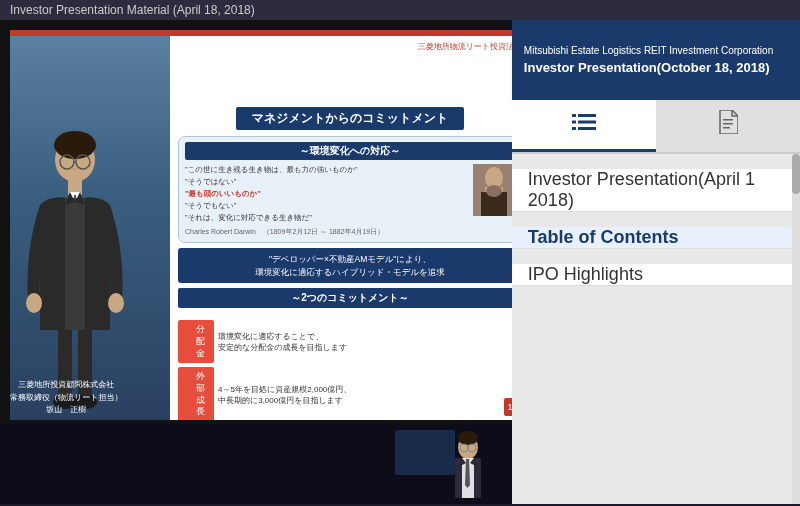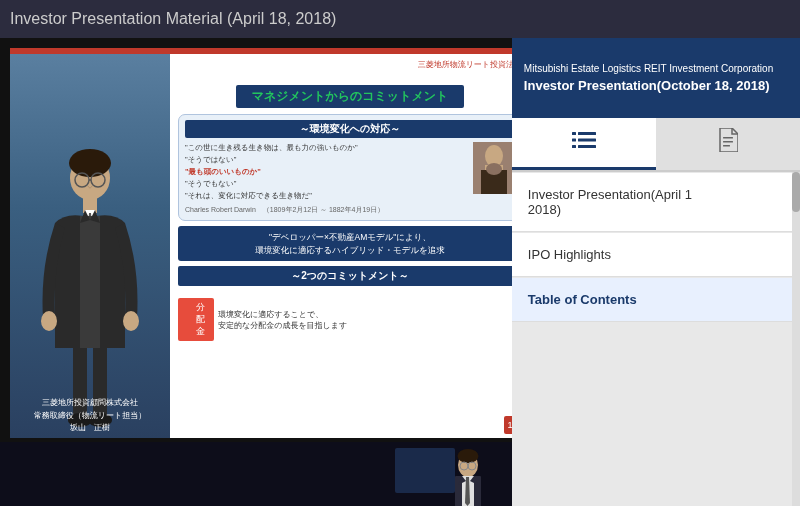--- a/index.html
+++ b/index.html
@@ -9,23 +9,23 @@
       background: #1a1a2e;
       font-family: Arial, sans-serif;
       overflow: hidden;
       position: relative;
     }
 
     
     #title-bar {
       background: #2c2c3e;
       color: #ccc;
-      font-size: 16px;
+      font-size: 12px;
       padding: 4px 10px;
-      height: 38px;
+      height: 20px;
       display: flex;
       align-items: center;
     }
 
     
     #main-container {
       display: flex;
       width: 800px;
       height: 484px;
     }
@@ -63,21 +63,21 @@
       background: white;
     }
 
     .slide-left-photo {
       width: 160px;
       min-width: 160px;
       background: linear-gradient(180deg, #5a7fa0 0%, #3a5f80 40%, #2a4060 100%);
       position: relative;
       display: flex;
       flex-direction: column;
-      align-items: center;
+      align-items: flex-start;
       justify-content: flex-end;
       padding-bottom: 10px;
     }
 
     .person-caption {
       position: absolute;
       bottom: 4px;
       text-align: center;
       color: white;
       font-size: 9px;
@@ -221,23 +221,23 @@
 
     #scroll-area {
       flex: 1;
       overflow-y: auto;
       background: #e8e8e8;
       position: relative;
     }
 
     .toc-item {
       background: white;
-      margin: 1px 0;
-      padding: 14px 16px;
-      font-size: 13px;
+      margin: 15px 0;
+      padding: 0 16px;
+      font-size: 18px;
       color: #333;
       cursor: pointer;
       border-bottom: 1px solid #ddd;
     }
 
     .toc-item.active {
       background: #e8f0fe;
       color: #1a3a6b;
       font-weight: bold;
     }
@@ -324,21 +324,21 @@
         </div>
 
         <div class="slide-right">
 
           <div style="display:flex; justify-content:center; align-items:flex-start; margin-bottom:15px;">
             <div style="flex:1;"></div>
             <div class="mitsubishi-logo">三菱地所物流リート投資法人</div>
           </div>
 
           <div style="text-align:center; margin-bottom:6px;">
-            <span style="background:#1a3a6b; color:#22c55e; font-size:12px; font-weight:bold; padding:3px 16px; display:inline-block; border-radius:2px;">マネジメントからのコミットメント</span>
+            <span style="background:#1a3a6b; color:#ffffff; font-size:12px; font-weight:bold; padding:3px 16px; display:inline-block; border-radius:2px;margin-top:40px;">マネジメントからのコミットメント</span>
           </div>
 
           <div style="background:#e8f0f8; border:1px solid #b0c4de; border-radius:7px; padding:5px 6px; margin-bottom:5px;">
             <div style="text-align:center; background:#1a3a6b; color:white; font-size:10px; font-weight:bold; padding:2px 4px; border-radius:2px; margin-bottom:4px;">～環境変化への対応～</div>
 
             <div style="display:flex; gap:5px;">
               <div style="flex:1;">
                 <div style="font-size:7.5px; color:#333; line-height:1.6;">
                   <div>"この世に生き残る生き物は、最も力の強いものか"</div>
                   <div>"そうではない"</div>
@@ -368,20 +368,26 @@
           </div>
 
           <div style="background:#1a3a6b; color:white; text-align:center; font-size:10px; font-weight:bold; padding:3px; border-radius:2px; margin-bottom:12px;">～2つのコミットメント～</div>
 
           <div>
             <div class="commitment-row">
               <div class="commitment-label">分配金</div>
               <div class="commitment-desc" style="white-space:pre-line;">環境変化に適応することで、
 安定的な分配金の成長を目指します</div>
             </div>
+            <div class="commitment-row">
+              <div class="commitment-label" style="white-space:pre-line;">外部
+成長</div>
+              <div class="commitment-desc" style="white-space:pre-line;">4～5年を目処に資産規模2,000億円、
+中長期的に3,000億円を目指します</div>
+            </div>
           </div>
 
           <div class="slide-number">1B</div>
         </div>
       </div>
     </div>
 
     <div id="presenter-area">
       <div id="presenter-video">
 
@@ -453,24 +459,24 @@
     <div id="scroll-area">
 
       <div style="position:absolute; right:0; top:0; width:8px; height:100%; background:#ddd; z-index:10;">
         <div style="width:8px; height:40px; background:#aaa; border-radius:4px; margin-top:0;"></div>
       </div>
 
       <div class="toc-item">
         <span>Investor Presentation(April 1<br>2018)</span>
       </div>
 
+      <div class="toc-item active">
+        <span>Table of Contents</span>
+      </div>
+
       <div class="toc-item">
         <span>IPO Highlights</span>
       </div>
 
-      <div class="toc-item active">
-        <span>Table of Contents</span>
-      </div>
-
     </div>
 
   </div>
 </div>
 
 </body></html>

